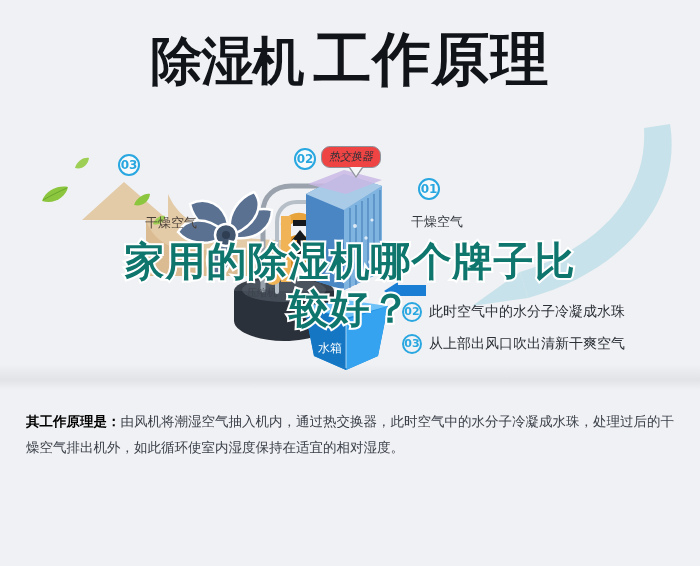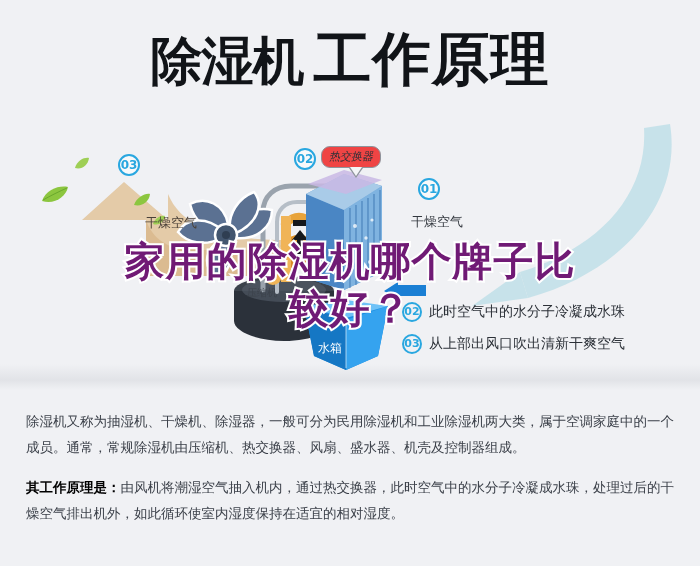--- a/index.html
+++ b/index.html
@@ -149,21 +149,21 @@
   }
 
   
   .watermark {
     position:absolute; left:0; top:240px; width:700px;
     text-align:center;
     font-family:"DejaVu Sans", sans-serif;
     font-weight:bold;
     font-size:40px; line-height:42px;
     letter-spacing:1px;
-    color:#701a75;
+    color:#0f766e;
     -webkit-text-stroke:4px #ffffff;
     paint-order:stroke fill;
     text-shadow:0 1px 0 rgba(255,255,255,.6);
   }
   .watermark span { display:block; }
   .wm-l2 { margin-top:5px; }
 
   
   .body-copy {
     position:absolute; left:0; top:408px; width:700px;
@@ -333,15 +333,14 @@
 
   <div class="watermark">
     <span class="wm-l1">家用的除湿机哪个牌子比</span>
     <span class="wm-l2">较好？</span>
   </div>
 
   <div class="hero-shadow"></div>
 </div>
 
 <div class="body-copy">
-  <p class="para">除湿机又称为抽湿机、干燥机、除湿器，一般可分为民用除湿机和工业除湿机两大类，属于空调家庭中的一个成员。通常，常规除湿机由压缩机、热交换器、风扇、盛水器、机壳及控制器组成。</p>
   <p class="para"><b>其工作原理是：</b><span>由风机将潮湿空气抽入机内，通过热交换器，此时空气中的水分子冷凝成水珠，处理过后的干燥空气排出机外，如此循环使室内湿度保持在适宜的相对湿度。</span></p>
 </div>
 
 </body></html>

